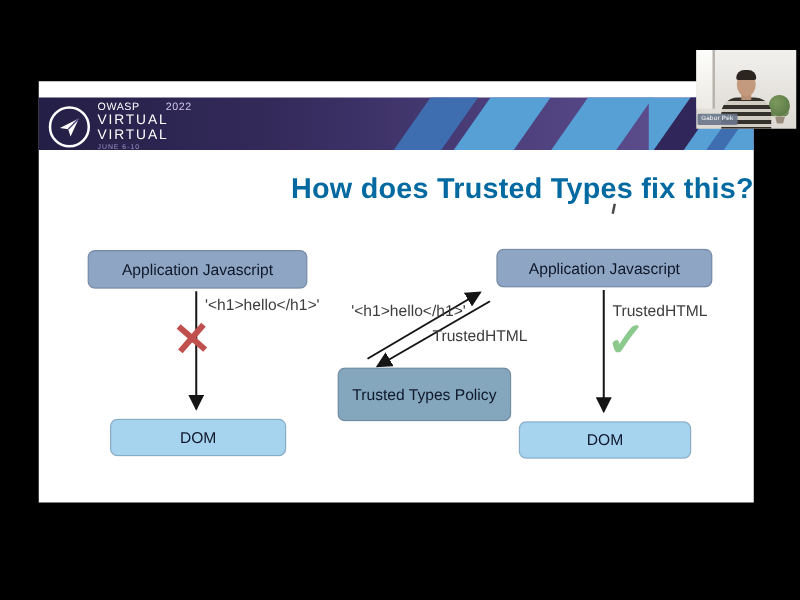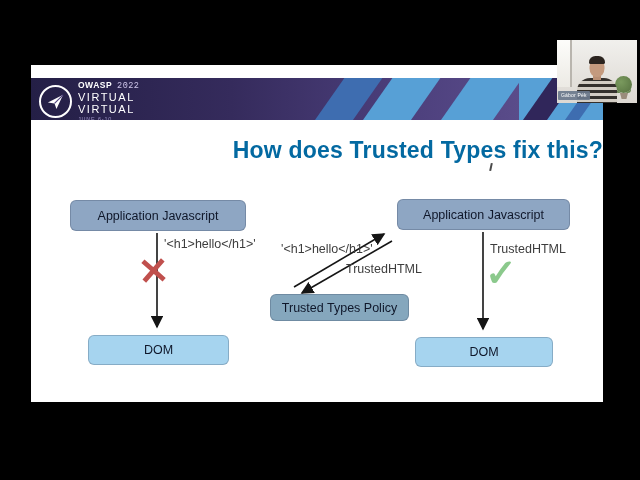--- a/index.html
+++ b/index.html
@@ -19,38 +19,38 @@
   .bs3{left:424px;width:52px;background:#57a0d6;}
   .bend{position:absolute;top:0;left:488px;width:84px;height:42px;background:#57a0d6;}
   .bs4{left:506px;width:24px;background:#30265a;}
   .bs5{left:548px;width:14px;background:#3e6db0;}
 
   .logo{position:absolute;left:8px;top:3px;display:flex;align-items:center;gap:6px;}
   .logo-circle{width:33px;height:33px;border:2px solid #ffffff;border-radius:50%;
                display:flex;align-items:center;justify-content:center;box-sizing:border-box;}
   .logo-text{line-height:1;}
   .lt-row1{font-size:8.5px;color:#ffffff;letter-spacing:.5px;}
-  .lt-row1 .org{font-weight:bold;}
-  .lt-row1 .year{color:#cfc6ea;margin-left:2px;font-weight:normal;font-family:Liberation Mono, monospace;}
+  .lt-row1 .org{font-weight:normal;}
+  .lt-row1 .year{color:#cfc6ea;margin-left:18px;font-weight:normal;}
   .lt-row2,.lt-row3{font-size:11px;font-weight:normal;color:#ffffff;letter-spacing:1.5px;margin-top:1px;}
   .lt-row4{font-size:5.5px;color:#9c92c6;letter-spacing:.8px;margin-top:2px;}
 
   
   .title{position:absolute;left:0;top:72px;width:100%;text-align:right;
          font-size:23px;font-weight:bold;color:#0369a1;letter-spacing:.2px;}
   .text-cursor{position:absolute;left:459px;top:98px;width:2px;height:8px;background:#4a4a4a;
                transform:rotate(12deg);}
 
   
   .node{position:absolute;border-radius:6px;display:flex;align-items:center;justify-content:center;
         font-size:12.5px;color:#0f172a;border:1px solid rgba(55,70,95,.28);box-sizing:border-box;}
   .n-lsource{left:39px;top:135px;width:176px;height:31px;}
   .n-ldom{left:57px;top:270px;width:141px;height:30px;}
   .n-rsource{left:366px;top:134px;width:173px;height:31px;}
-  .n-policy{left:239px;top:229px;width:139px;height:27px;}
+  .n-policy{left:239px;top:229px;width:139px;height:43px;}
   .n-rdom{left:384px;top:272px;width:138px;height:30px;}
 
   
   .lbl{position:absolute;font-size:12.5px;color:#3d3d3d;white-space:nowrap;}
   .l-payload{left:133px;top:172px;}
   .r-payload{left:250px;top:177px;}
   .l-return{left:315px;top:197px;}
   .r-trusted{left:459px;top:177px;}
 
   

